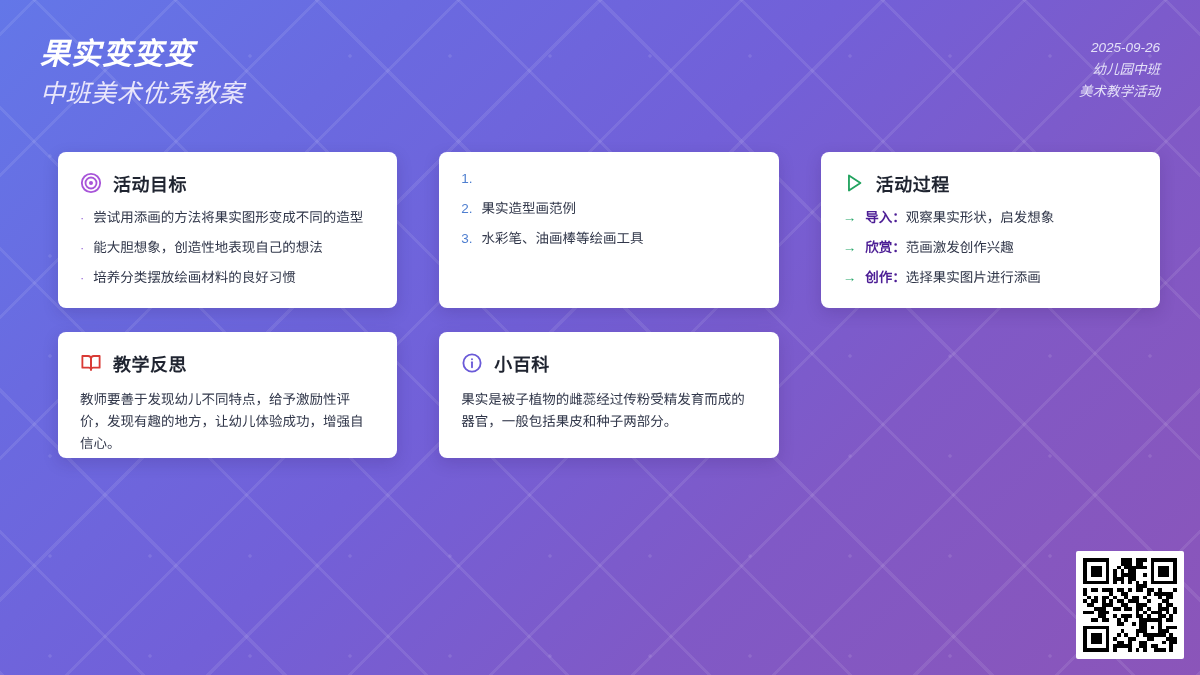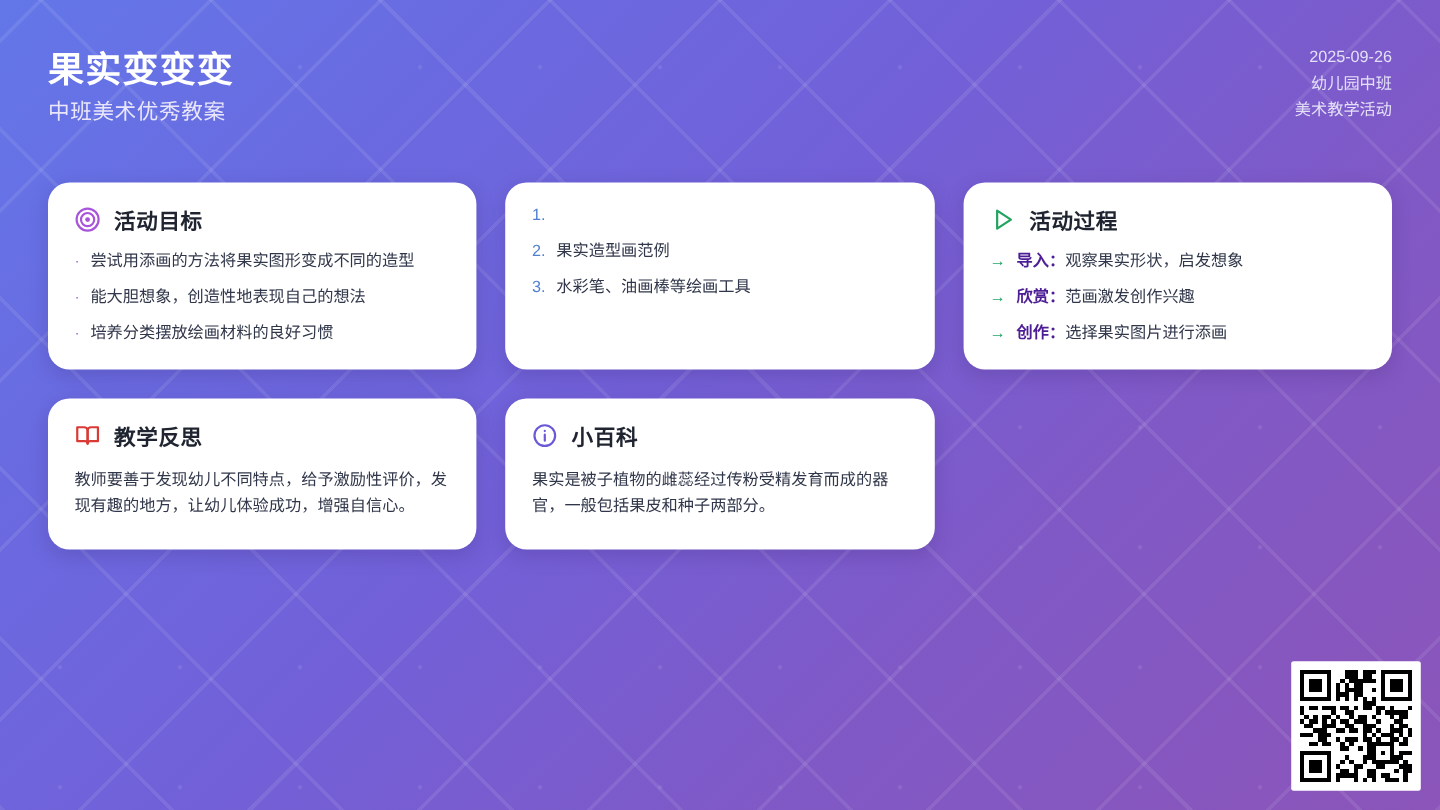--- a/index.html
+++ b/index.html
@@ -34,49 +34,51 @@
     background-size:100px 100px;
     background-position:38px 44px;
     pointer-events:none;
   }
 
   
   .header {
     position:absolute; left:0; top:0; width:1200px; height:140px;
     display:flex; align-items:center; justify-content:space-between;
     padding:16px 40px;
+    font-style:italic;
   }
   .title-block { padding-top:4px; }
   .title {
     font-size:30px; font-weight:700; color:#ffffff; letter-spacing:1px;
     line-height:1.25;
   }
   .subtitle {
-    font-size:18px; font-weight:400; color:#e9e6fb; letter-spacing:.5px;
+    font-size:25px; font-weight:400; color:#e9e6fb; letter-spacing:.5px;
   }
   .meta {
     text-align:right; color:#e4e0f8; font-size:13.5px; line-height:1.62;
   }
   .meta div { white-space:nowrap;margin-left:40px; }
 
   
   .grid {
     position:absolute; left:40px; top:152px;
     width:1120px;
     display:grid;
     grid-template-columns:repeat(3, 1fr);
     grid-template-rows:156px 126px;
     column-gap:24px; row-gap:24px;
   }
   .card {
     background:#ffffff;
-    border-radius:18px;
+    border-radius:8px;
     padding:18px 22px 14px 22px;
     box-shadow:0 5px 16px rgba(40,20,80,.17);
     overflow:hidden;
+    margin-left:18px;
   }
   .card-head {
     display:flex; align-items:center; gap:11px;
     margin-bottom:13px;
   }
   .card-title {
     font-size:18px; font-weight:700; color:#1f2430; letter-spacing:.5px;
   }
   .ico { width:22px; height:22px; flex:0 0 22px; display:block; }
 

